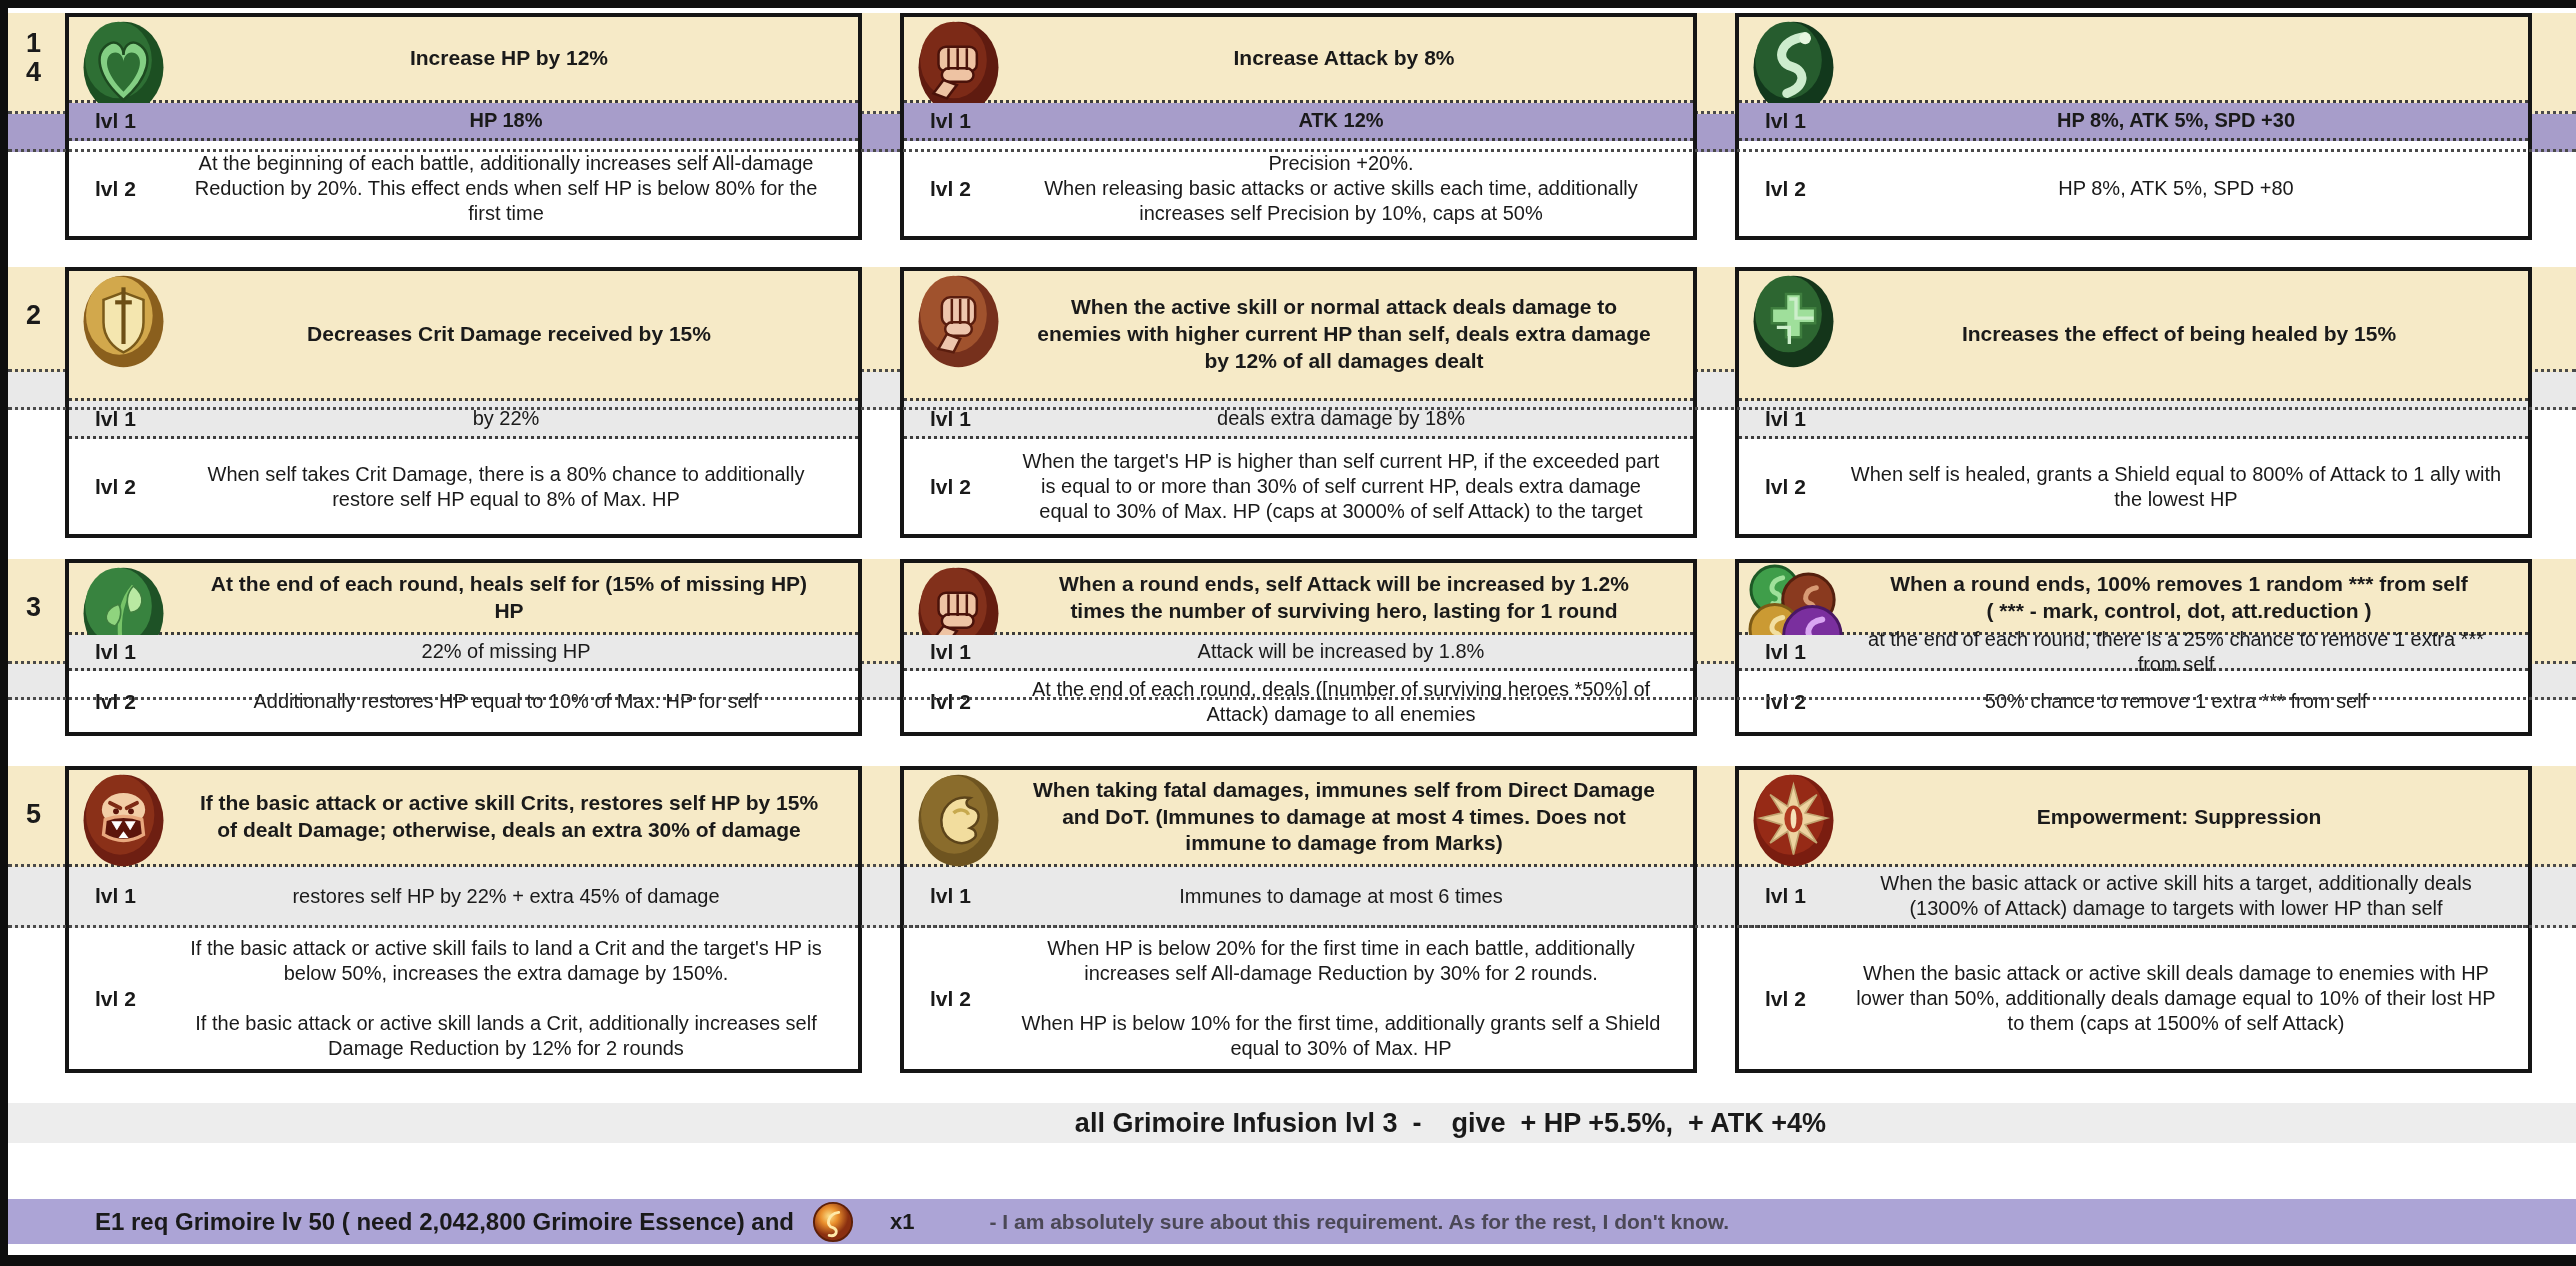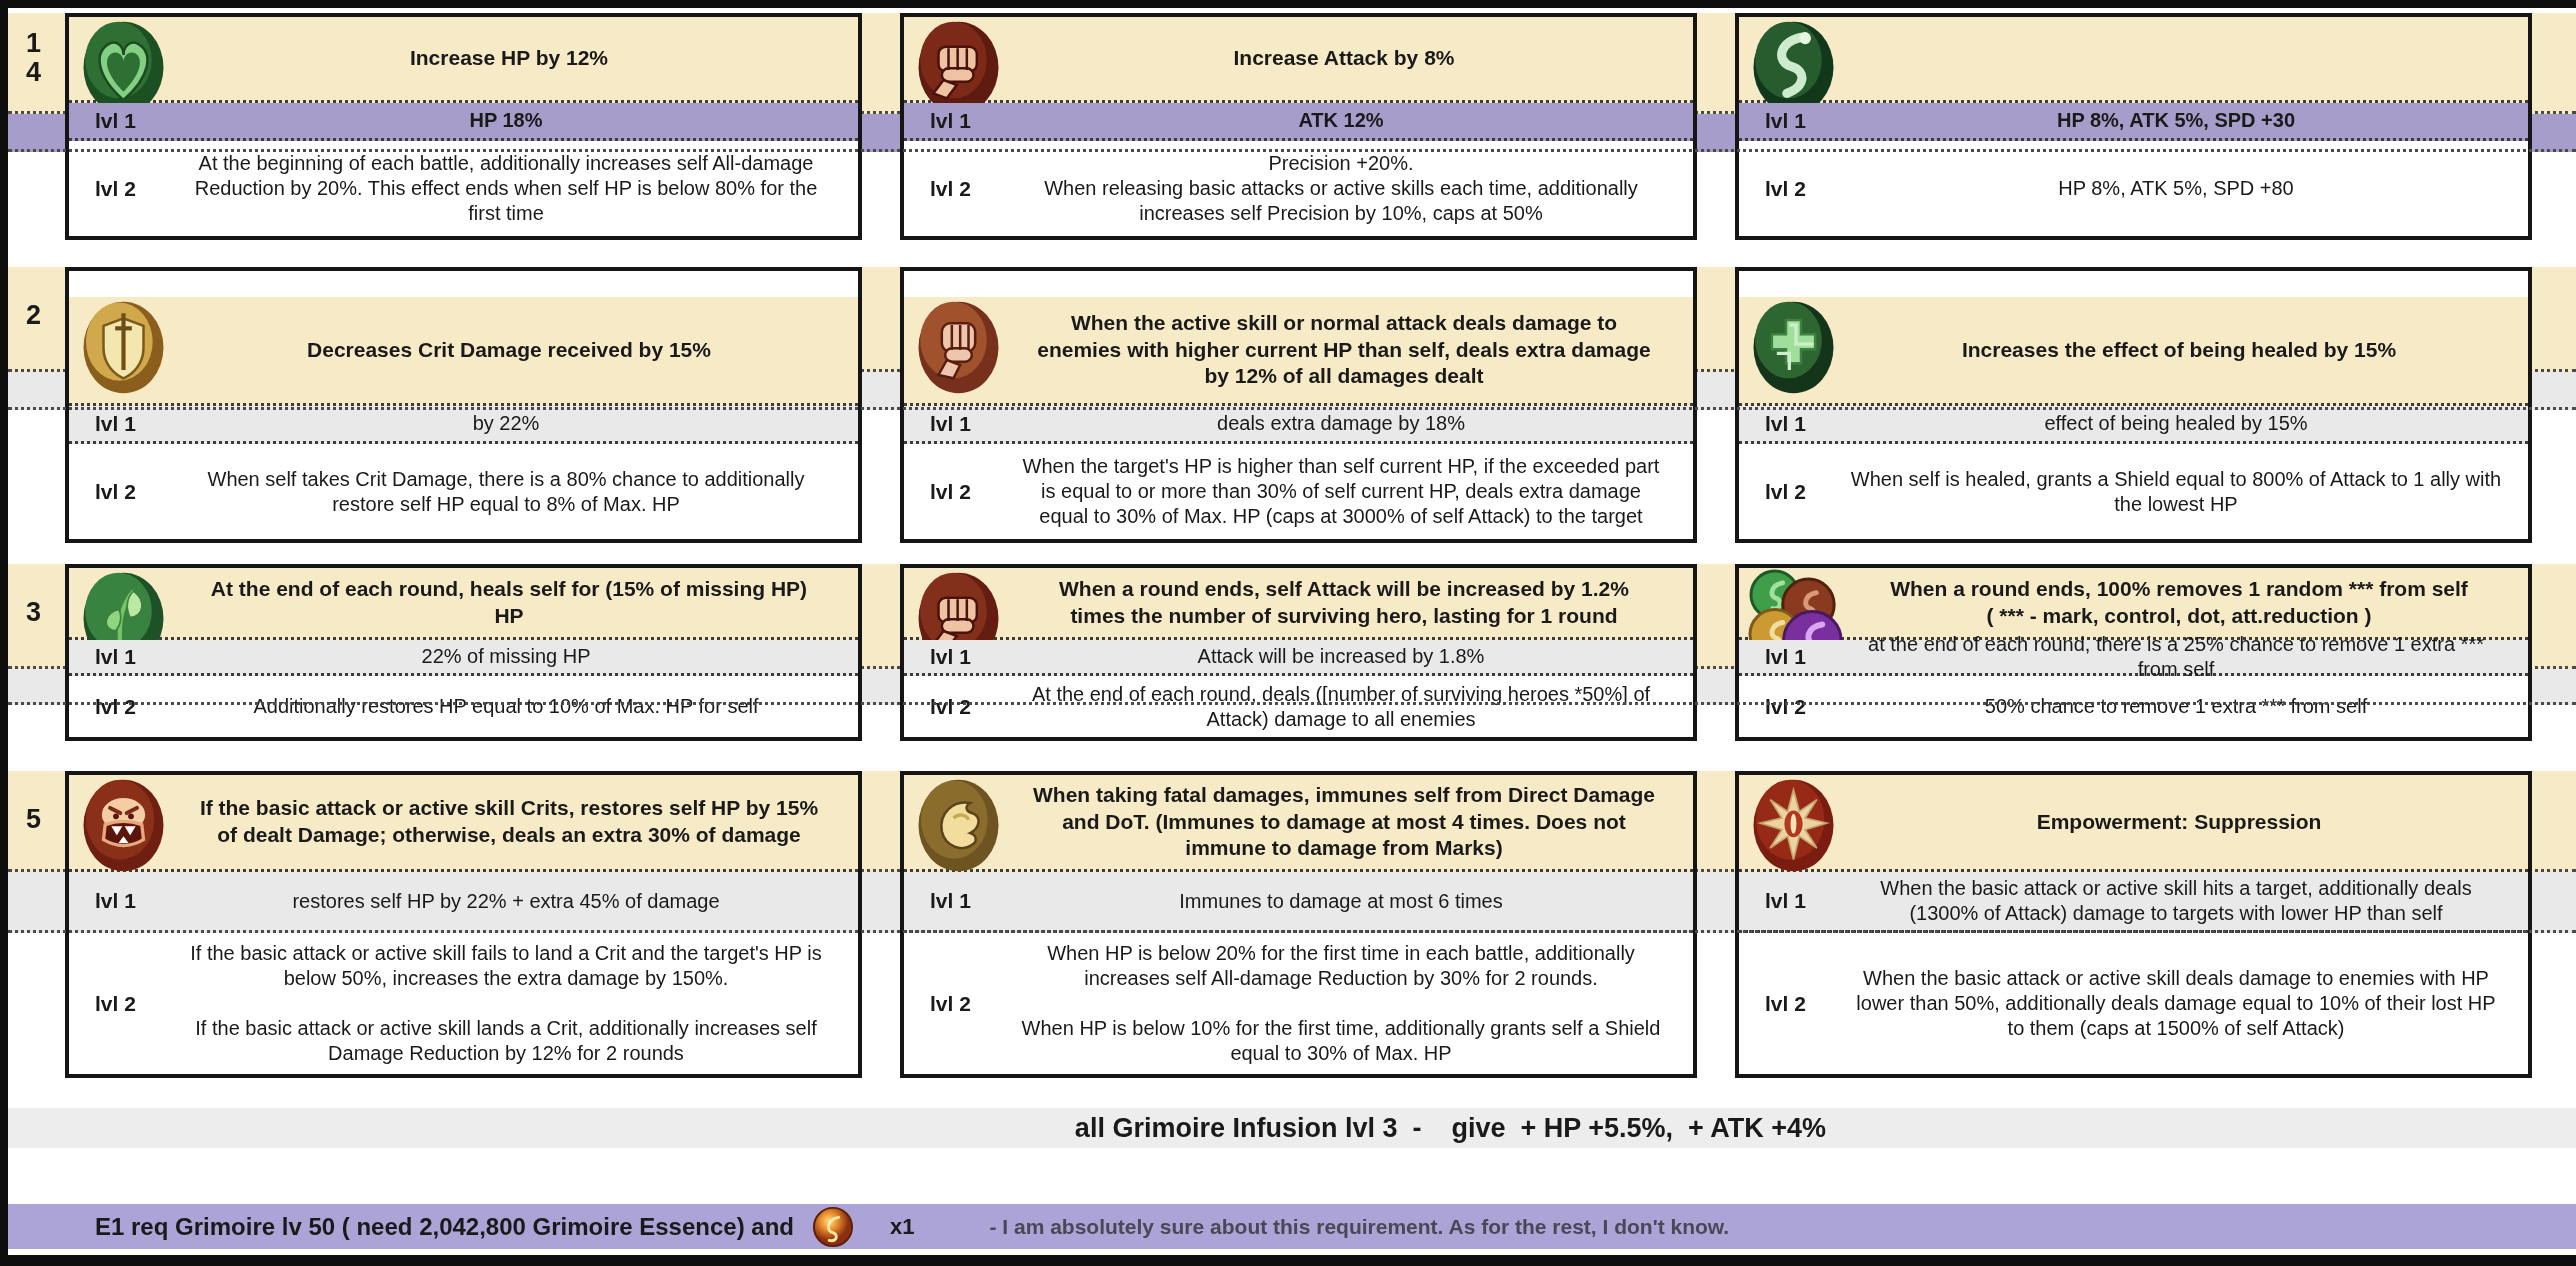--- a/index.html
+++ b/index.html
@@ -30,21 +30,21 @@
 
   
   .card{border:4px solid #151515;display:flex;flex-direction:column;position:relative;background:#ffffff;box-sizing:border-box;}
   .sec{display:flex;align-items:center;position:relative;box-sizing:border-box;}
   .hd{background:#f6eac7;border-bottom:3px dotted #3c3c3c;}
   .l1{border-bottom:3px dotted #3c3c3c;background:#e9e9e9;}
   .r1 .l1{background:#a79dca;}
   .l2{background:#ffffff;}
 
   .r1 .hd{height:86px;} .r1 .l1{height:38px;} .r1 .l2{height:95px;}
-  .r2 .hd{height:109px;margin-top:26px;}.r2 .l1{height:38px;} .r2 .l2{height:95px;}
+  .r2 .hd{height:130px;}.r2 .l1{height:38px;} .r2 .l2{height:95px;}
   .r3 .hd{height:72px;}.r3 .l1{height:36px;} .r3 .l2{height:61px;}
   .r4 .hd{height:97px;} .r4 .l1{height:61px;} .r4 .l2{height:141px;}
 
   .title{width:100%;text-align:center;font-weight:bold;font-size:21px;line-height:1.28;padding:0 34px 0 125px;box-sizing:border-box;white-space:pre-line;}
   .lbl{position:absolute;left:26px;top:50%;transform:translateY(-50%);font-weight:bold;font-size:21px;}
   .val{width:100%;text-align:center;font-size:20px;line-height:1.25;padding:0 26px 0 111px;box-sizing:border-box;white-space:pre-line;}
   .boldval{font-weight:bold;}
 
   .bicon{position:absolute;left:12px;top:3px;width:85px;height:95px;}
   .bicon.cluster{left:6px;top:1px;width:111px;height:101px;}
@@ -188,21 +188,20 @@
           <svg class="bicon" viewBox="0 0 100 114">
             <ellipse cx="50" cy="57" rx="48" ry="55" fill="#14351a"></ellipse>
             <ellipse cx="44" cy="48" rx="40" ry="46" fill="#2d6631"></ellipse>
             <path d="M41,24 h18 v17 h17 v18 h-17 v17 h-18 v-17 h-17 v-18 h17 Z" fill="#9fdf9b" stroke="#3f7f3f" stroke-width="3"></path>
             <path d="M45,30 h8 v23 h21 M45,84 v-20 h-15" fill="none" stroke="#cdeecb" stroke-width="4"></path>
           </svg>
           <div class="title">Increases the effect of being healed by 15%</div>
         </div>
         <div class="sec l1">
           <div class="lbl">lvl 1</div>
-          <div class="val">effect of being healed by 15%</div>
         </div>
         <div class="sec l2">
           <div class="lbl">lvl 2</div>
           <div class="val">When self is healed, grants a Shield equal to 800% of Attack to 1 ally with the lowest HP</div>
         </div>
       </div>
     </div>
 
     <div class="row r3">
       <div class="rowlabel">3</div>

